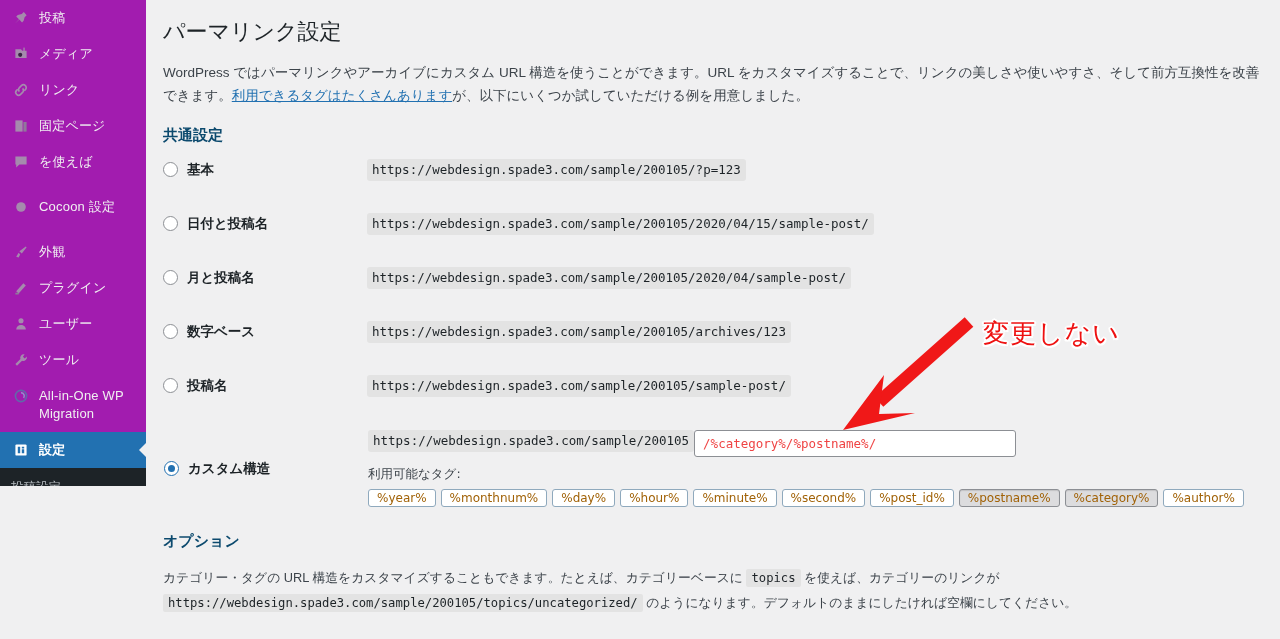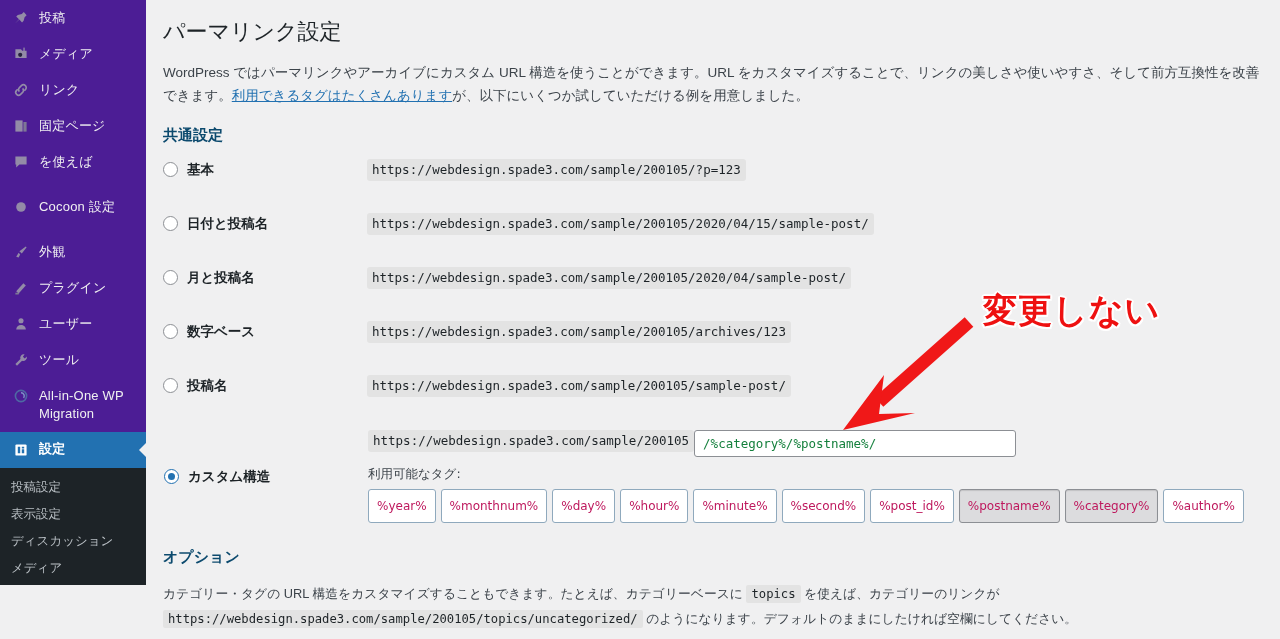--- a/index.html
+++ b/index.html
@@ -9,22 +9,22 @@
     overflow: hidden;
     background: #f0f0f1;
     font-family: "Liberation Sans", "DejaVu Sans", sans-serif;
   }
   #app { position: relative; width: 1280px; height: 639px; display: flex; }
 
   
   #sidebar {
     width: 146px;
     min-width: 146px;
-    height: 585px;
-    background: #4c1d95;
+    height: 486px;
+    background: #a21caf;
     color: #f0f0f1;
     font-size: 13px;
     padding-top: 0;
     position: relative;
     overflow: hidden;
   }
   .menu-item {
     display: flex;
     align-items: flex-start;
     gap: 8px;
@@ -32,21 +32,20 @@
     line-height: 18px;
     color: #f0f0f1;
     cursor: pointer;
     position: relative;
   }
   .menu-item .mi-label { font-size: 13px; letter-spacing: .2px; }
   .menu-item.active {
     background: #2271b1;
     color: #fff;
     font-weight: 600;
-    font-family: Liberation Mono, monospace;
   }
   .menu-item.active::after {
     content: "";
     position: absolute;
     right: -1px; top: 50%;
     transform: translateY(-50%);
     border-style: solid;
     border-width: 8px 8px 8px 0;
     border-color: transparent #f0f0f1 transparent transparent;
   }
@@ -138,46 +137,46 @@
     padding: 2px 5px;
     border-radius: 3px;
     white-space: nowrap;
     display: inline-block;
     line-height: 18px;
   }
 
   .custom-input {
     font-family: "DejaVu Sans Mono", "Liberation Mono", monospace;
     font-size: 12.5px;
-    color: #15803d;
+    color: #ef4444;
     width: 322px;
     height: 27px;
     padding: 2px 8px;
     border: 1px solid #8c8f94;
     border-radius: 3px;
     background: #fff;
     vertical-align: top;
     outline: none;
   }
 
   .avail-label {
     font-size: 12.5px;
     color: #3c434a;
     margin: 9px 0 6px 0;
     font-family: "DejaVu Sans", sans-serif;
   }
   .tag-row { display: flex; gap: 5px; flex-wrap: wrap; }
   .tag-btn {
     font-family: "DejaVu Sans", "Liberation Sans", sans-serif;
     font-size: 12px;
-    color: #be185d;
+    color: #a16207;
     background: #fff;
     border: 1px solid #8fa9bd;
     border-radius: 3px;
-    padding: 8px 8px;
+    padding: 0 8px;
     line-height: 16px;
     cursor: pointer;
     white-space: nowrap;
   }
   .tag-btn.pressed {
     background: #dcdcde;
     border-color: #8c8f94;
     box-shadow: inset 0 1px 1px rgba(0,0,0,.12);
   }
 
@@ -199,23 +198,23 @@
 
   
   #annot-layer {
     position: absolute;
     left: 0; top: 0;
     width: 1280px; height: 639px;
     pointer-events: none;
   }
   #annot-text {
     position: absolute;
-    left: 983px; top: 288px;
-    font-size: 34px;
-    font-weight: bold;
+    left: 983px; top: 316px;
+    font-size: 26px;
+    font-weight: normal;
     color: #ee1111;
     letter-spacing: 1px;
     font-family: "DejaVu Sans", "Liberation Sans", sans-serif;
     text-shadow:
       2px 0 0 #fff, -2px 0 0 #fff, 0 2px 0 #fff, 0 -2px 0 #fff,
       1.5px 1.5px 0 #fff, -1.5px 1.5px 0 #fff, 1.5px -1.5px 0 #fff, -1.5px -1.5px 0 #fff;
     white-space: nowrap;
   }
 </style>
 </head>

